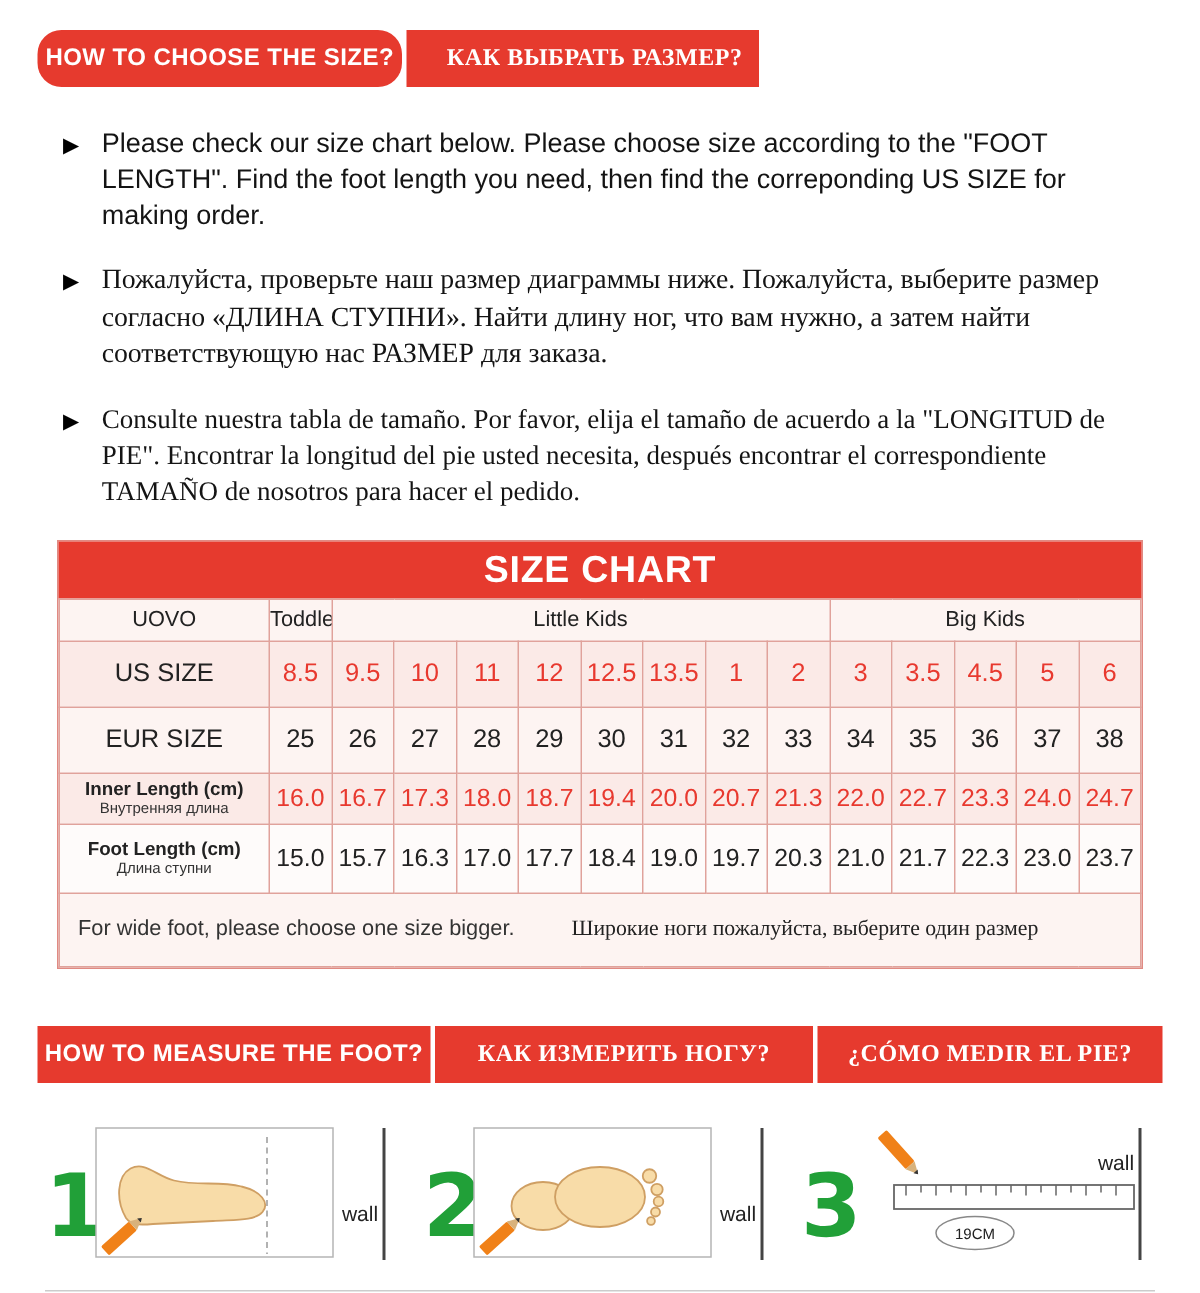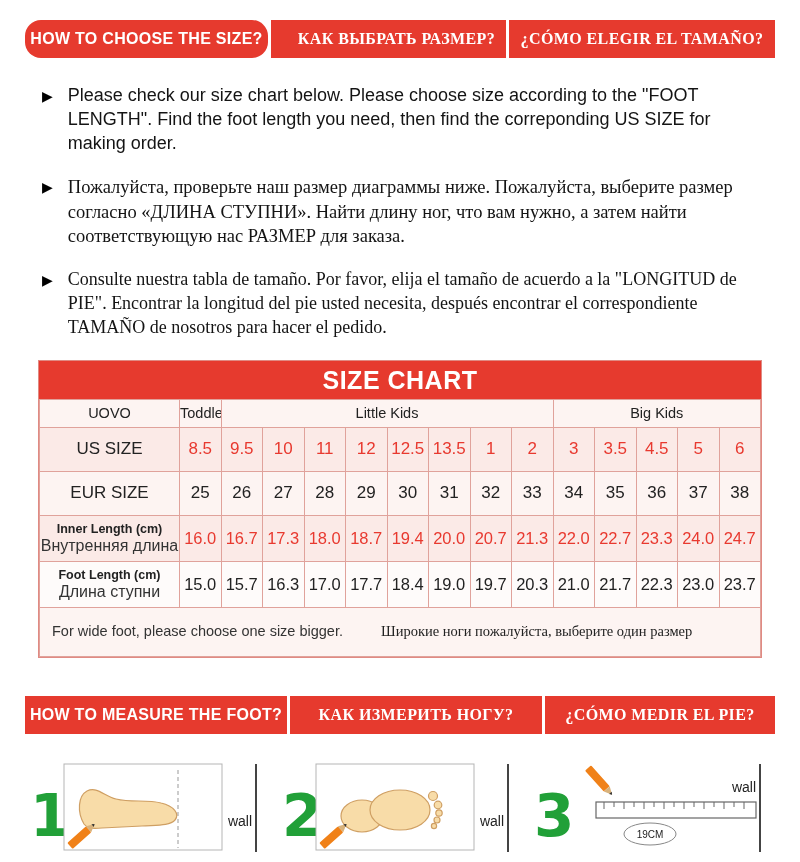--- a/index.html
+++ b/index.html
@@ -44,26 +44,26 @@
     letter-spacing:.5px;
   }
   table.size { width:100%; border-collapse:collapse; table-layout:fixed; }
   table.size td {
     border:1px solid #e0a29b; text-align:center; vertical-align:middle;
     font-size:16px; color:#222; overflow:hidden;
   }
   tr.r-head td { height:28px; background:#fdf4f2; font-size:14.5px; }
   tr.r-us  td { height:44px; background:#fbeae7; color:#e8392f; font-size:17px; }
   tr.r-eur td { height:44px; background:#fdf4f2; font-size:17px; }
-  tr.r-inn td { height:46px; background:#fbeae7; color:#e8392f; font-size:16.5px; }
+  tr.r-inn td { height:34px; background:#fbeae7; color:#e8392f; font-size:16.5px; }
   tr.r-ft  td { height:46px; background:#fefbfa; font-size:16.5px; }
   td.lbl { color:#222 !important; font-size:16px; }
   td.lbl2 { color:#222 !important; }
   .lbl2 .l1 { display:block; font-weight:bold; font-size:12.5px; color:#222; }
-  .lbl2 .l2 { display:block; font-size:16px; color:#333; margin-top:1px; }
+  .lbl2 .l2 { display:block; font-size:10px; color:#333; margin-top:1px; }
   tr.r-note td {
     height:49px; background:#fdf4f2; text-align:left; padding-left:12px;
     font-size:14.5px; color:#333;
   }
   tr.r-note .ru {
     font-family:"Liberation Serif", serif; margin-left:34px; color:#222;
   }
 
   
   .panels { display:flex; justify-content:space-between; margin:26px 28px 0 28px; }
@@ -82,21 +82,20 @@
   .bottom-line { margin:16px 30px 0 30px; border-top:1px solid #ccc; height:8px; }
 </style>
 </head>
 <body>
 
 <div class="page">
 
   <div class="ribbon top">
     <div class="seg s0 f-en">HOW TO CHOOSE THE SIZE?</div>
     <div class="seg s1 f-sr">КАК ВЫБРАТЬ РАЗМЕР?</div>
-    <div class="seg s2 f-sr">¿CÓMO ELEGIR EL TAMAÑO?</div>
   </div>
 
   <div class="bullets">
     <div class="bullet en">
       <span class="arrow">▶</span>
       <span class="text">Please check our size chart below. Please choose size according to the "FOOT LENGTH". Find the foot length you need, then find the correponding US SIZE for making order.</span>
     </div>
     <div class="bullet ru">
       <span class="arrow">▶</span>
       <span class="text">Пожалуйста, проверьте наш размер диаграммы ниже. Пожалуйста, выберите размер согласно «ДЛИНА СТУПНИ». Найти длину ног, что вам нужно, а затем найти соответствующую нас РАЗМЕР для заказа.</span>

